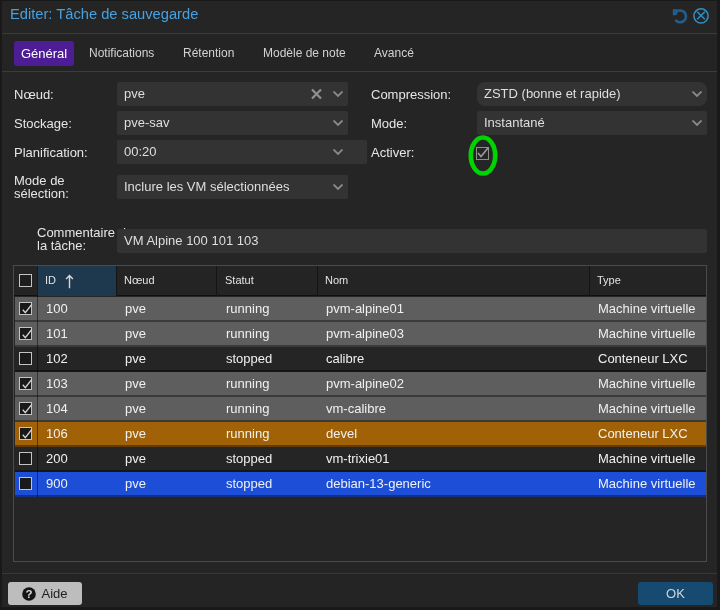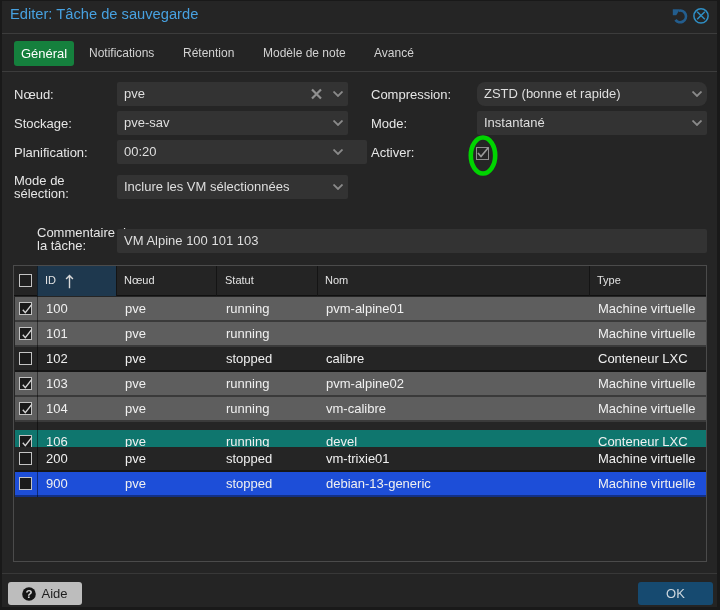--- a/index.html
+++ b/index.html
@@ -38,21 +38,21 @@
 
 <svg class="abs" style="left:693px;top:8px" width="17" height="17" viewBox="0 0 17 17">
   <circle cx="8" cy="7.9" r="7.1" fill="none" stroke="#2f8fc5" stroke-width="1.5"></circle>
   <path d="M4.2 3.7 L11.8 11.3 M11.8 3.7 L4.2 11.3" stroke="#2f8fc5" stroke-width="1.5"></path>
 </svg>
 
 <div class="abs" style="left:0;top:33px;width:720px;height:1px;background:#3c3c3c;"></div>
 <div class="abs" style="left:0;top:34px;width:720px;height:37px;background:#242424;"></div>
 <div class="abs" style="left:0;top:71px;width:720px;height:1px;background:#3c3c3c;"></div>
 
-<div class="abs" style="left:14px;top:41px;width:60px;height:25px;background:#15803d;border-radius:3px;color:#ffffff;font-size:13px;text-align:center;line-height:25px;">Général</div>
+<div class="abs" style="left:14px;top:41px;width:60px;height:25px;background:#4c1d95;border-radius:3px;color:#ffffff;font-size:13px;text-align:center;line-height:25px;">Général</div>
 <div class="tabtxt" style="left:89px;">Notifications</div>
 <div class="tabtxt" style="left:183px;">Rétention</div>
 <div class="tabtxt" style="left:263px;">Modèle de note</div>
 <div class="tabtxt" style="left:374px;">Avancé</div>
 
 <div class="lbl" style="left:14px;top:88px;">Nœud:</div>
 <div class="lbl" style="left:14px;top:117px;">Stockage:</div>
 <div class="lbl" style="left:14px;top:146px;">Planification:</div>
 <div class="lbl" style="left:14px;top:174px;">Mode de<br>sélection:</div>
 <div class="lbl" style="left:9px;top:226px;margin-left:28px;">Commentaire de<br>la tâche:</div>
@@ -135,20 +135,21 @@
       <div class="c" style="left:311px;">pvm-alpine01</div>
       <div class="c" style="left:583px;">Machine virtuelle</div>
   </div>
   <div class="row" style="top:56px;background:#5e5e5e;border-bottom:2px solid rgba(0,0,0,0.38);">
     <div class="gcb"><svg width="13" height="13" viewBox="0 0 13 13">
           <path d="M2.8 6.8 L5.3 9.6 L11.8 1.4" fill="none" stroke="#d4d4d4" stroke-width="1.4"></path>
         </svg></div>
     <div class="c" style="left:31px;">101</div>
       <div class="c" style="left:110px;">pve</div>
       <div class="c" style="left:211px;">running</div>
+      <div class="c" style="left:311px;">pvm-alpine03</div>
       <div class="c" style="left:583px;">Machine virtuelle</div>
   </div>
   <div class="row" style="top:81px;background:#252525;border-bottom:2px solid rgba(0,0,0,0.38);">
     <div class="gcb"></div>
     <div class="c" style="left:31px;">102</div>
       <div class="c" style="left:110px;">pve</div>
       <div class="c" style="left:211px;">stopped</div>
       <div class="c" style="left:311px;">calibre</div>
       <div class="c" style="left:583px;">Conteneur LXC</div>
   </div>
@@ -165,21 +166,21 @@
   <div class="row" style="top:131px;background:#5e5e5e;border-bottom:2px solid rgba(0,0,0,0.38);">
     <div class="gcb"><svg width="13" height="13" viewBox="0 0 13 13">
           <path d="M2.8 6.8 L5.3 9.6 L11.8 1.4" fill="none" stroke="#d4d4d4" stroke-width="1.4"></path>
         </svg></div>
     <div class="c" style="left:31px;">104</div>
       <div class="c" style="left:110px;">pve</div>
       <div class="c" style="left:211px;">running</div>
       <div class="c" style="left:311px;">vm-calibre</div>
       <div class="c" style="left:583px;">Machine virtuelle</div>
   </div>
-  <div class="row" style="top:164px;background:#0f766e;border-bottom:2px solid rgba(0,0,0,0.38);">
+  <div class="row" style="top:156px;background:#a16207;border-bottom:2px solid rgba(0,0,0,0.38);">
     <div class="gcb"><svg width="13" height="13" viewBox="0 0 13 13">
           <path d="M2.8 6.8 L5.3 9.6 L11.8 1.4" fill="none" stroke="#d4d4d4" stroke-width="1.4"></path>
         </svg></div>
     <div class="c" style="left:31px;">106</div>
       <div class="c" style="left:110px;">pve</div>
       <div class="c" style="left:211px;">running</div>
       <div class="c" style="left:311px;">devel</div>
       <div class="c" style="left:583px;">Conteneur LXC</div>
   </div>
   <div class="row" style="top:181px;background:#252525;border-bottom:2px solid rgba(0,0,0,0.38);">

